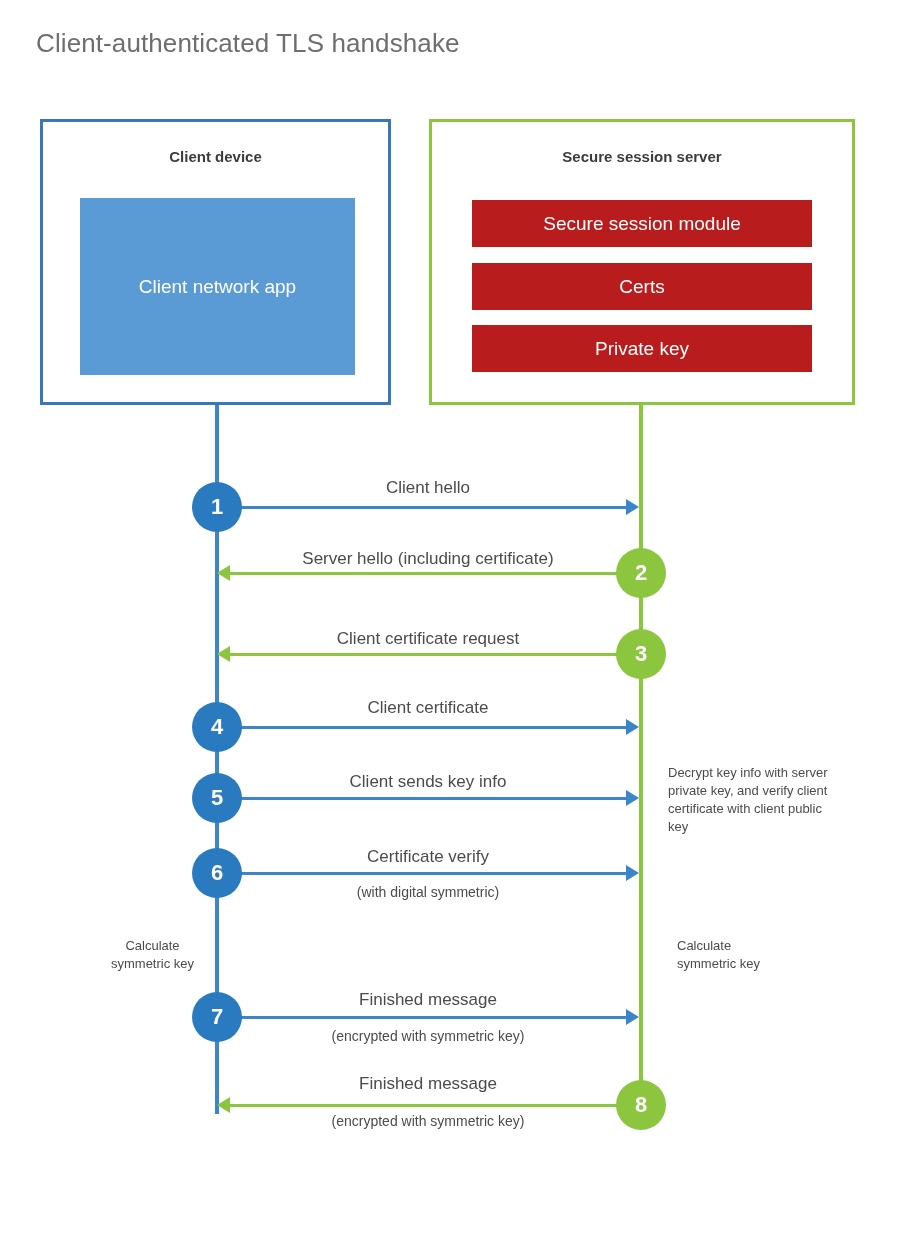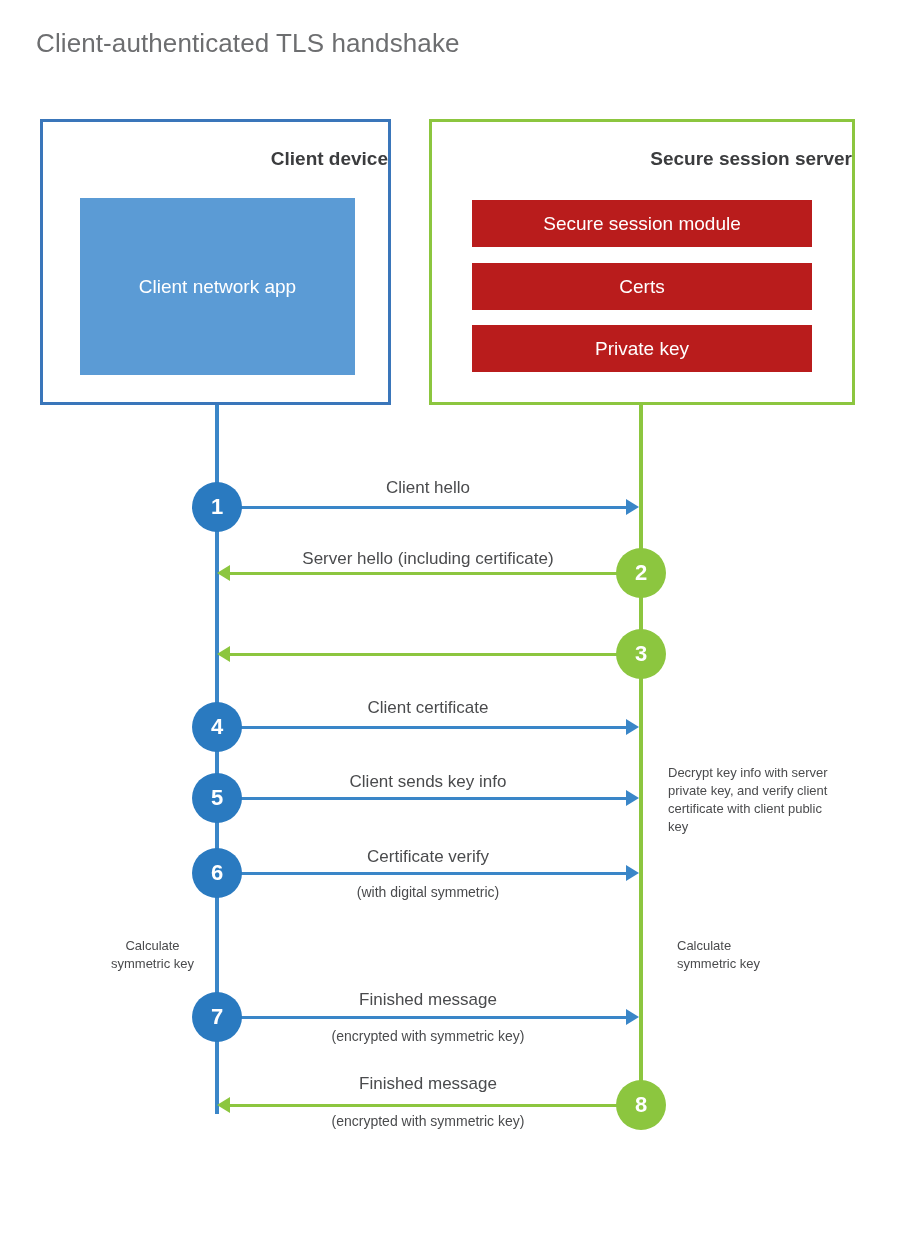--- a/index.html
+++ b/index.html
@@ -49,22 +49,22 @@
     top: 119px;
     width: 426px;
     height: 286px;
     border: 3px solid #8cc63f;
   }
   .party-title {
     position: absolute;
     left: 0;
     right: 0;
     top: 26px;
-    text-align: right;
-    font-size: 19px;
+    text-align: center;
+    font-size: 15px;
     font-weight: 700;
     color: #3b3c3e;
   }
 
   
   #client-app {
     position: absolute;
     left: 37px;
     top: 76px;
     width: 275px;
@@ -218,20 +218,21 @@
   <div class="msg-label" style="left:217px; top:478px; width:422px;">Client hello</div>
   <div class="msg-line blue" style="left:217px; top:506px; width:409px;"></div>
   <div class="arrow-head right blue" style="left:626px; top:499px;"></div>
   <div class="step-circle blue" style="left:192px; top:482px;">1</div>
 
   <div class="msg-label" style="left:217px; top:549px; width:422px;">Server hello (including certificate)</div>
   <div class="msg-line green" style="left:230px; top:572px; width:411px;"></div>
   <div class="arrow-head left green" style="left:217px; top:565px;"></div>
   <div class="step-circle green" style="left:616px; top:548px;">2</div>
 
+  <div class="msg-label" style="left:217px; top:629px; width:422px;">Client certificate request</div>
   <div class="msg-line green" style="left:230px; top:653px; width:411px;"></div>
   <div class="arrow-head left green" style="left:217px; top:646px;"></div>
   <div class="step-circle green" style="left:616px; top:629px;">3</div>
 
   <div class="msg-label" style="left:217px; top:698px; width:422px;">Client certificate</div>
   <div class="msg-line blue" style="left:217px; top:726px; width:409px;"></div>
   <div class="arrow-head right blue" style="left:626px; top:719px;"></div>
   <div class="step-circle blue" style="left:192px; top:702px;">4</div>
 
   <div class="msg-label" style="left:217px; top:772px; width:422px;">Client sends key info</div>

